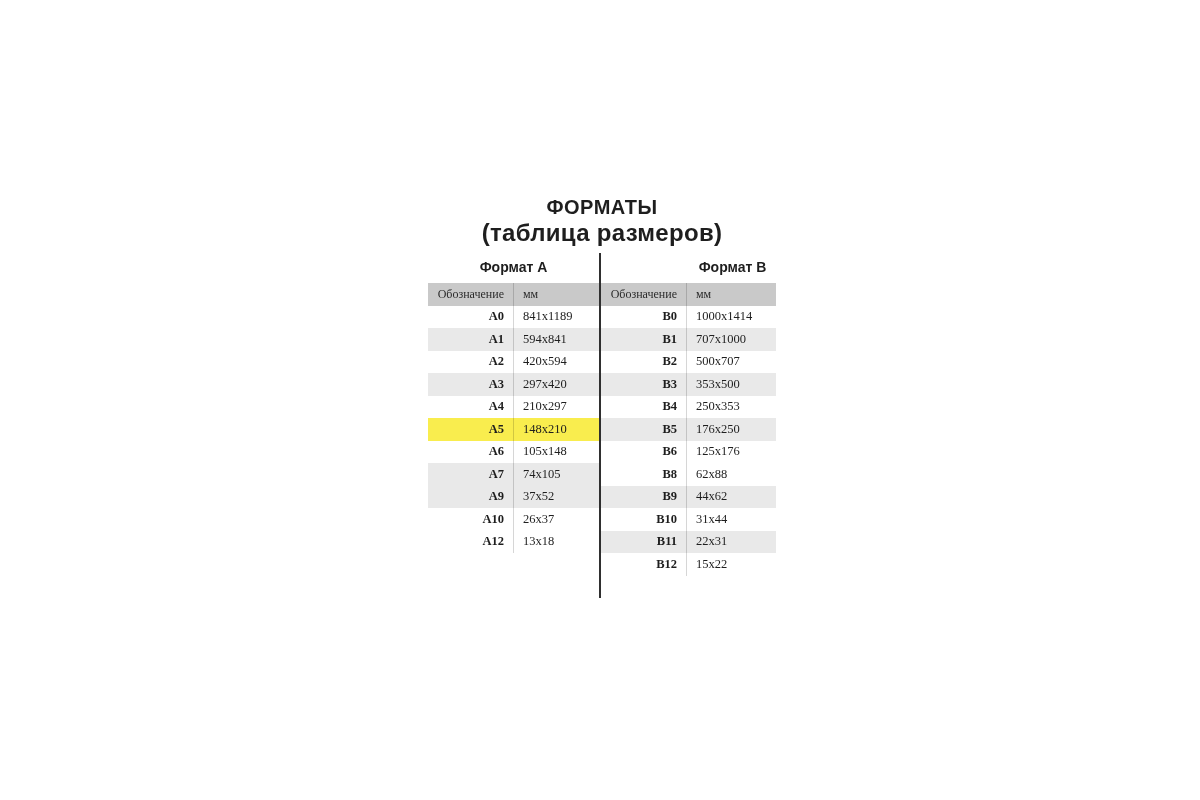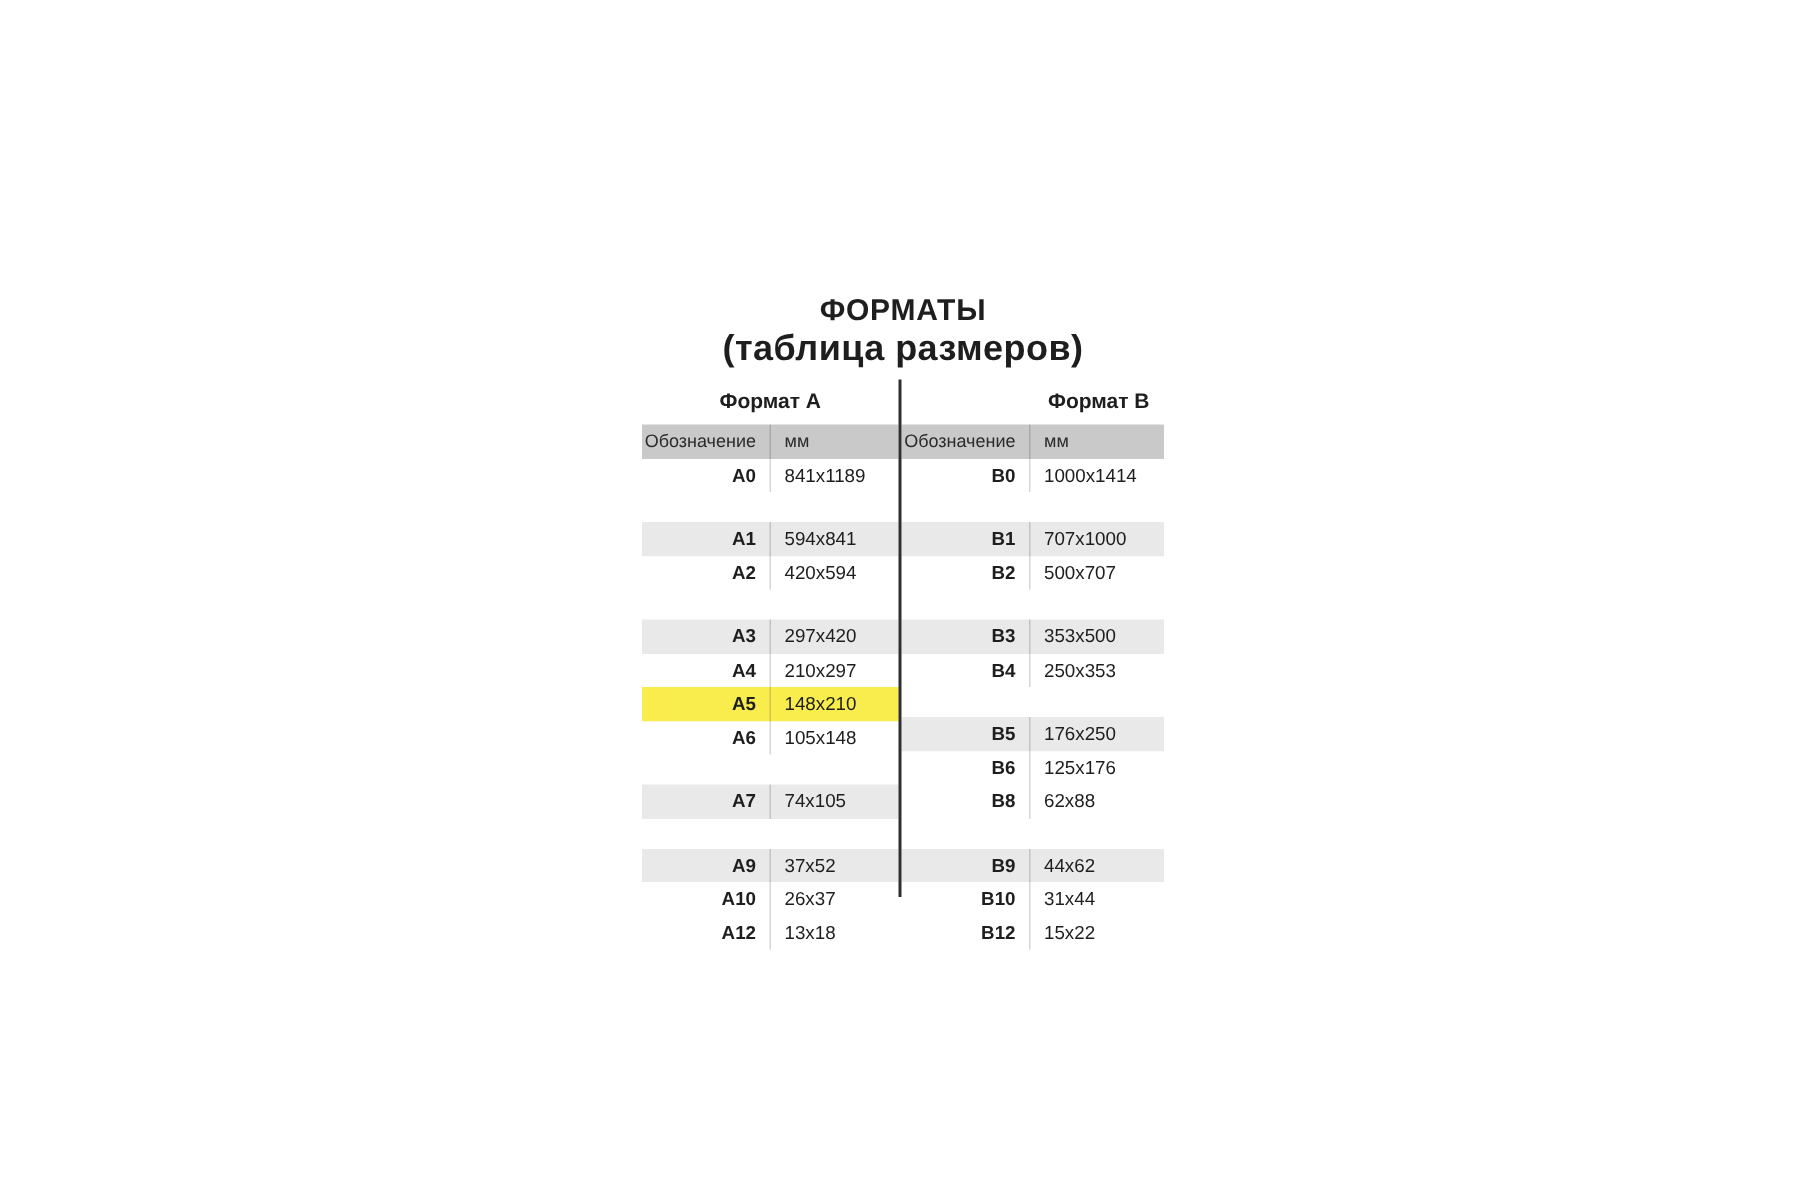--- a/index.html
+++ b/index.html
@@ -30,23 +30,23 @@
 
   .ftable{position:absolute;top:283px;}
   .ftable.a{left:428px;width:171px;}
   .ftable.b{left:601px;width:175px;}
 
   .trow{
     display:flex;align-items:center;height:22.5px;
     font-size:12.5px;background:#ffffff;
   }
   .trow.thead{background:var(--header-gray);font-size:12px;color:#2b2b2b;}
-  .trow.stripe{background:var(--stripe-gray);margin-top:20px;}
+  .trow.stripe{background:var(--stripe-gray);}
   .trow.highlight{background:var(--highlight);justify-content:space-between;}
-  .cell{height:100%;display:flex;align-items:center;}
+  .cell{height:100%;display:flex;align-items:center;font-family:Liberation Serif, serif;}
   .cell.c1{width:85px;justify-content:flex-end;padding-right:9px;}
   .cell.c2{flex:1;justify-content:flex-start;padding-left:9px;border-left:1px solid rgba(0,0,0,0.16);}
   .desig{font-weight:bold;}
 
   .center-divider{
     position:absolute;left:599px;top:253px;width:1.5px;height:345px;
     background:var(--divider-black);
   }
 </style>
 </head>
@@ -150,20 +150,24 @@
         <div class="cell c2">62x88</div>
       </div>
       <div class="trow stripe">
         <div class="cell c1 desig">B9</div>
         <div class="cell c2">44x62</div>
       </div>
       <div class="trow">
         <div class="cell c1 desig">B10</div>
         <div class="cell c2">31x44</div>
       </div>
+      <div class="trow stripe">
+        <div class="cell c1 desig">B11</div>
+        <div class="cell c2">22x31</div>
+      </div>
       <div class="trow">
         <div class="cell c1 desig">B12</div>
         <div class="cell c2">15x22</div>
       </div>
     </div>
 
   <div class="center-divider"></div>
 
 </div>
 

